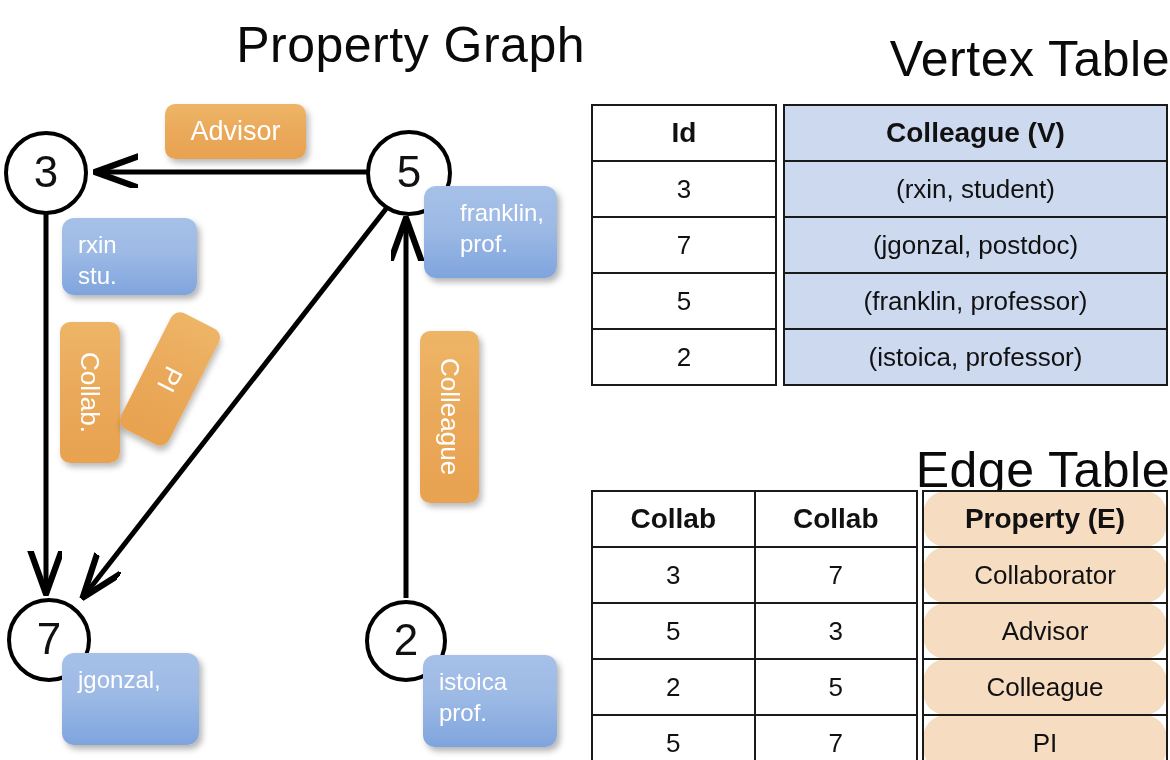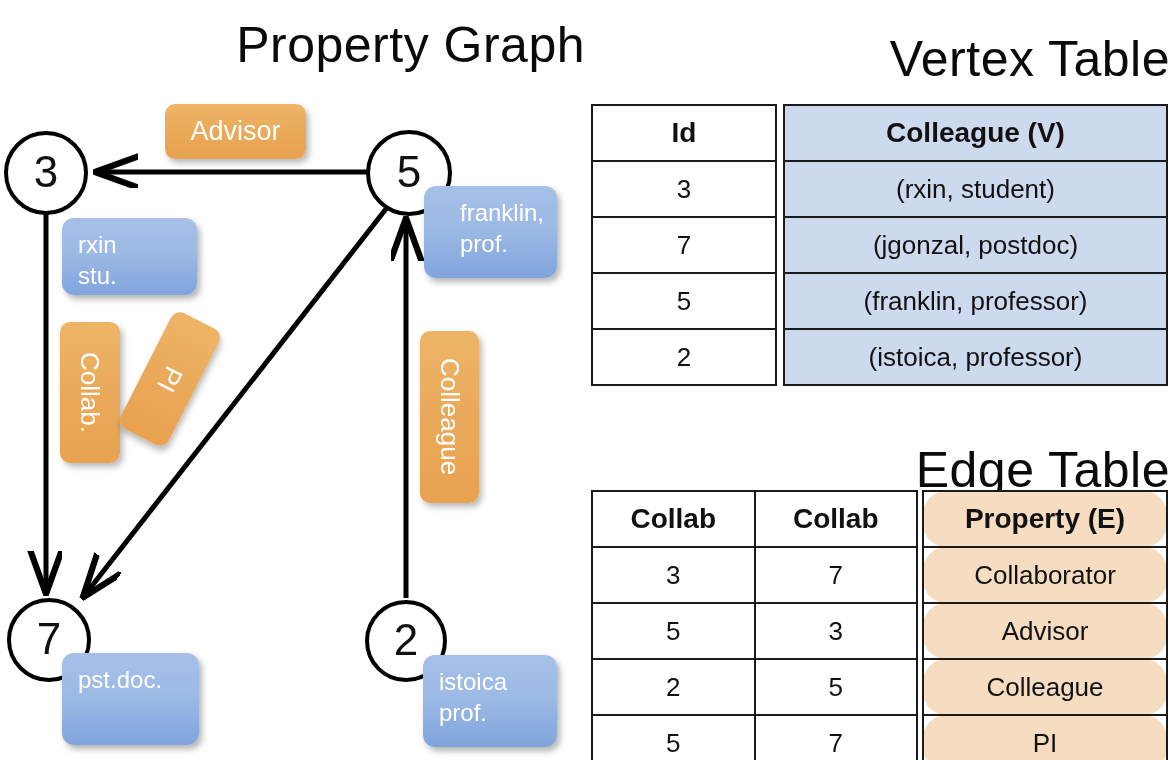--- a/index.html
+++ b/index.html
@@ -209,21 +209,21 @@
 
   <div class="prop-box" id="prop-box-3">
     <span class="line">rxin</span>
     <span class="line">stu.</span>
   </div>
   <div class="prop-box" id="prop-box-5">
     <span class="line">franklin,</span>
     <span class="line">prof.</span>
   </div>
   <div class="prop-box" id="prop-box-7">
-    <span class="line">pst.doc.</span>
+    <span class="line">jgonzal,</span>
   </div>
   <div class="prop-box" id="prop-box-2">
     <span class="line">istoica</span>
     <span class="line">prof.</span>
   </div>
 
   <div class="edge-label" id="edge-label-advisor">
     <span>Advisor</span>
   </div>
 

